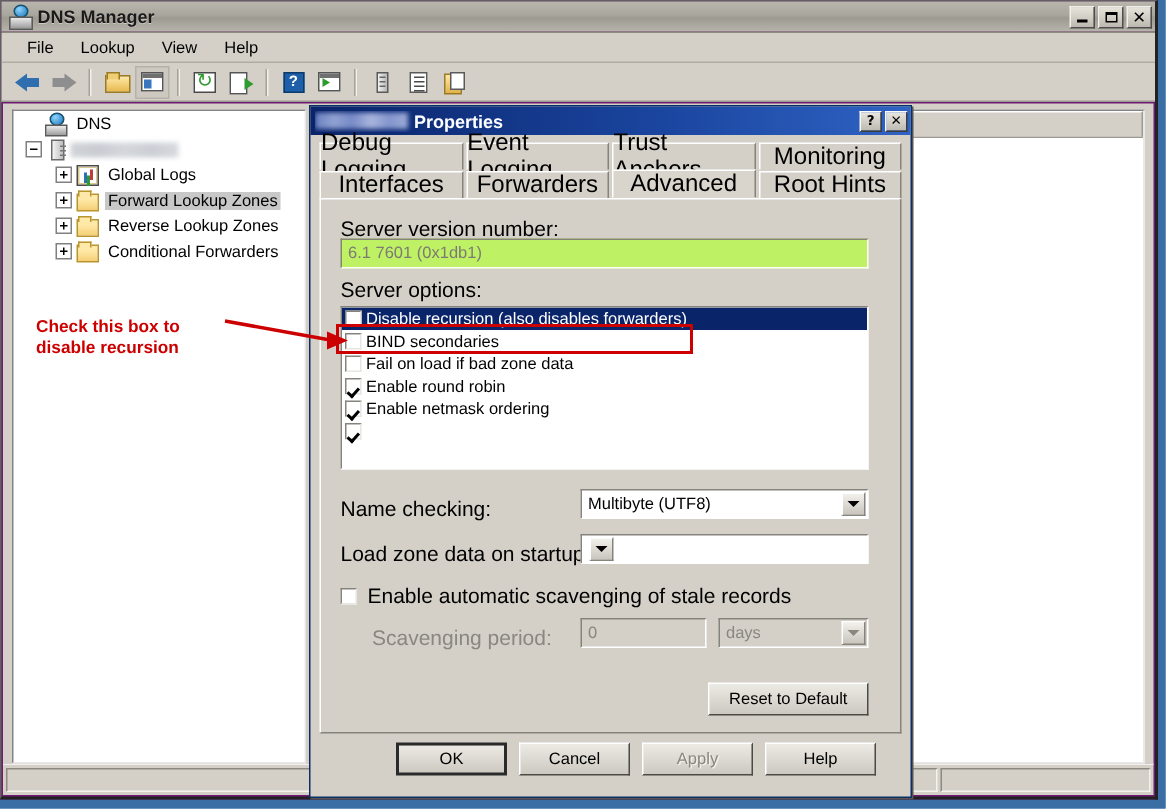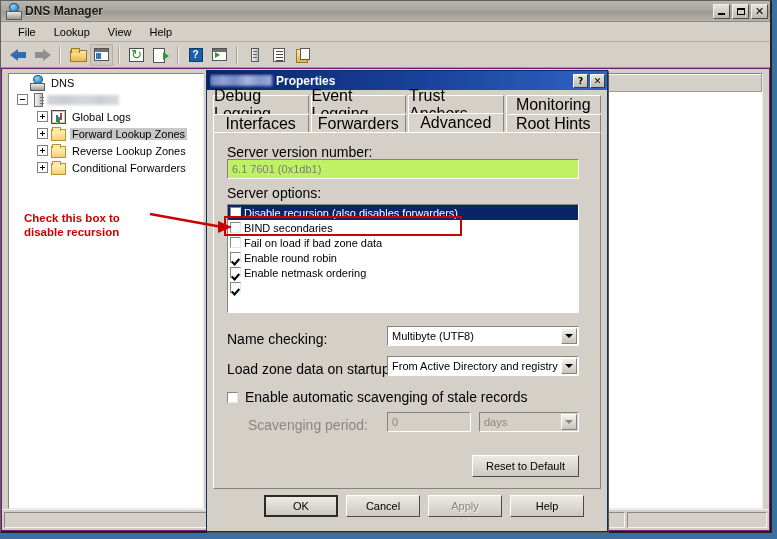--- a/index.html
+++ b/index.html
@@ -627,21 +627,20 @@
     <div class="lbl" style="position:absolute;left:13px;top:198px;">Name checking:</div>
     <div class="combo" style="position:absolute;left:173px;top:193px;width:192px;">
       <span class="cval">Multibyte (UTF8)</span>
       <span class="carrow">
           <i></i>
         </span>
     </div>
 
     <div class="lbl" style="position:absolute;left:13px;top:228px;">Load zone data on startup:</div>
     <div class="combo" style="position:absolute;left:173px;top:223px;width:192px;">
-      <span class="cval">From Active Directory and registry</span>
       <span class="carrow">
           <i></i>
         </span>
     </div>
 
     <div style="position:absolute;left:13px;top:256px;display:flex;align-items:center;">
       <span class="cbox"></span>
       <span class="lbl" style="margin-left:4px;">Enable automatic scavenging of stale records</span>
     </div>
 

